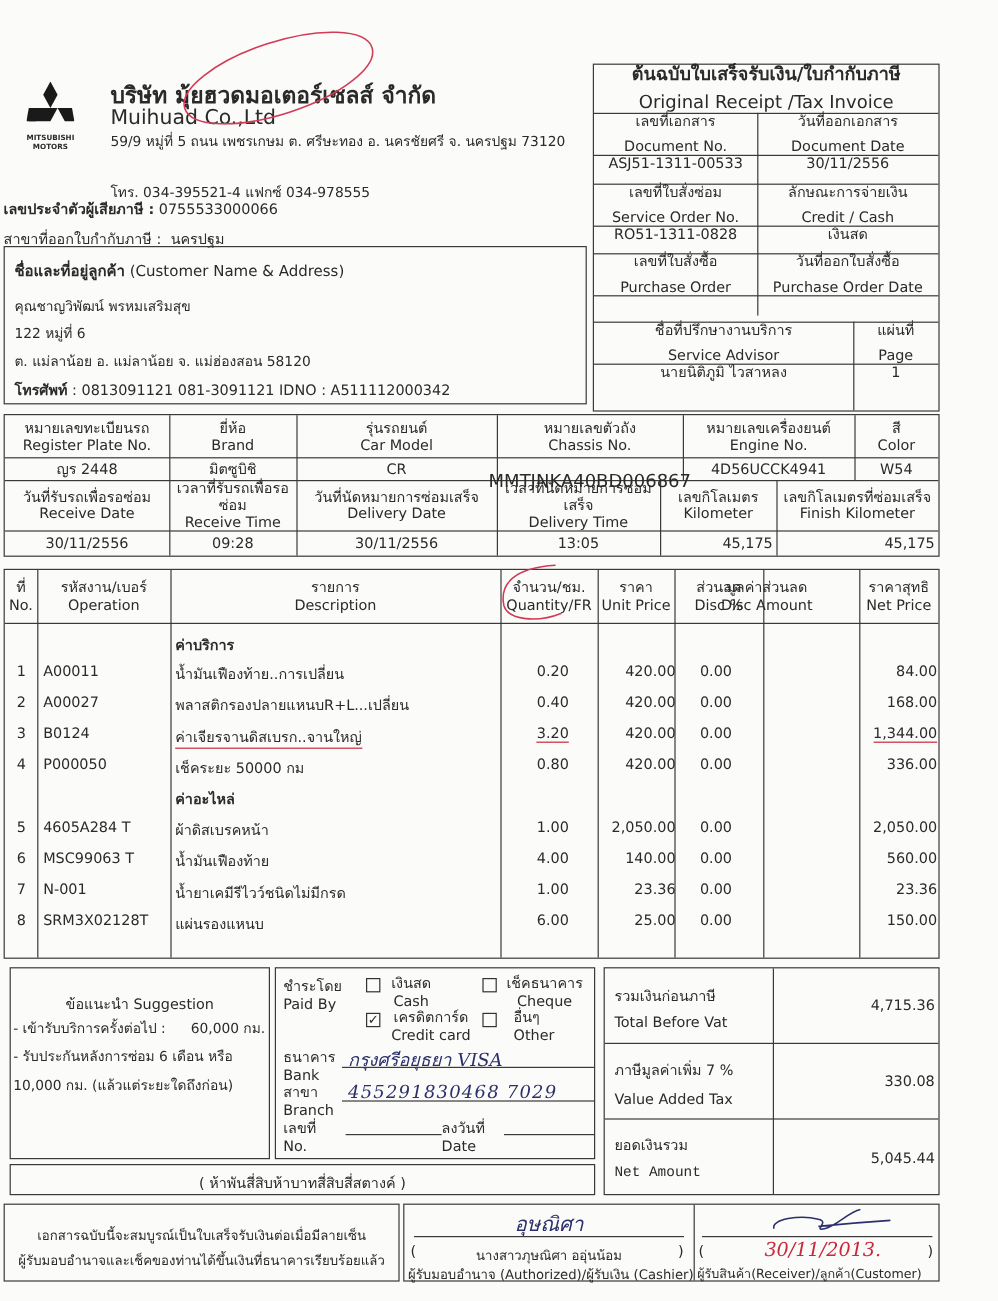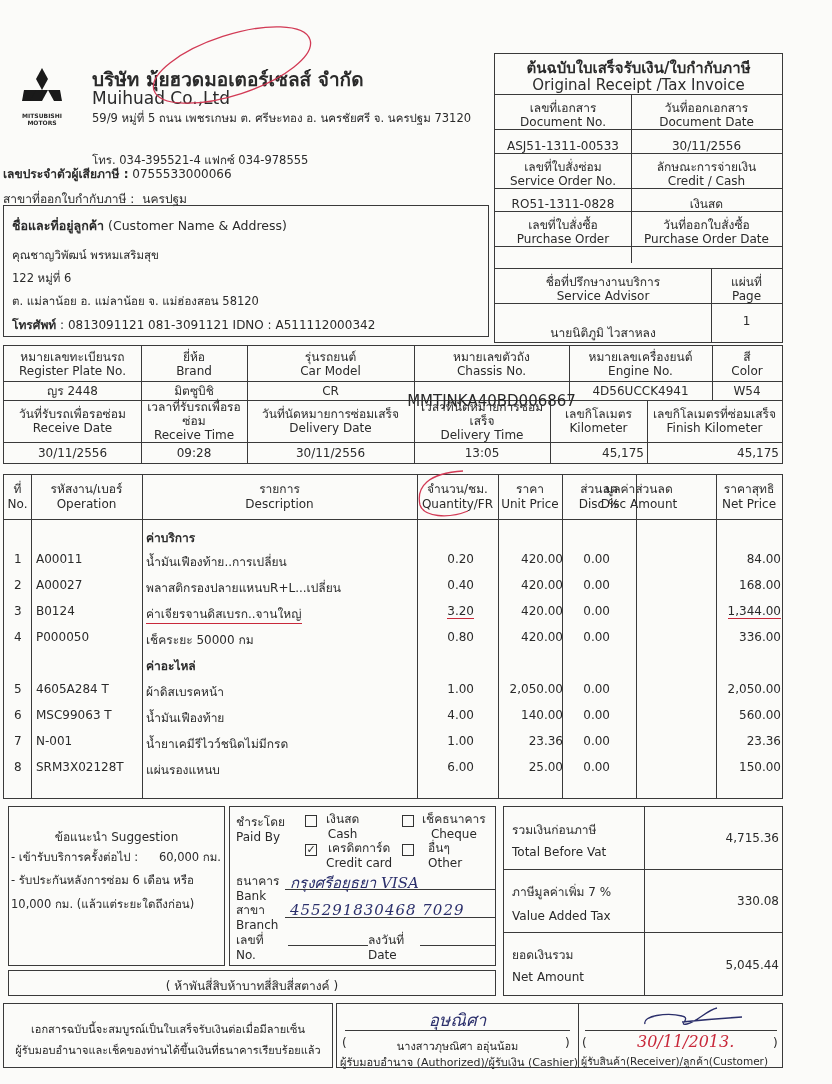--- a/index.html
+++ b/index.html
@@ -18,21 +18,21 @@
   .logo { left: 22px; top: 68px; width: 40px; height: 60px; }
   .company-th { left: 92px; top: 64px; font-size: 19px; font-weight: bold; }
   .company-en { left: 92px; top: 88px; font-size: 17px; }
   .company-addr { left: 92px; top: 109px; font-size: 11.5px; }
   .company-tel { left: 92px; top: 151px; font-size: 11.5px; }
   .taxid { left: 3px; top: 164px; font-size: 12px; }
   .branch { left: 3px; top: 189px; font-size: 12px; }
 
   
   .docbox { left: 494px; top: 53px; width: 289px; height: 290px; }
-  .docbox .cell { position: absolute; display: flex; flex-direction: column; justify-content: flex-end; align-items: center; text-align: center; line-height: 14px; font-size: 12px; }
+  .docbox .cell { position: absolute; display: flex; flex-direction: column; justify-content: space-between; align-items: center; text-align: center; line-height: 14px; font-size: 12px; }
 
   
   .custbox { left: 3px; top: 205px; width: 486px; height: 132px; }
   .cust-line { position: absolute; left: 8px; font-size: 11.5px; }
 
   
   .vehbox { left: 3px; top: 345px; width: 780px; height: 119px; }
   .vehbox .cell { position: absolute; display: flex; flex-direction: column; justify-content: center; align-items: center; text-align: center; line-height: 14px; font-size: 12px; }
 
   
@@ -444,21 +444,21 @@
   <div class="abs" style="left:8px;top:12px;line-height:22px;">
       <div>รวมเงินก่อนภาษี</div>
       <div>Total Before Vat</div>
     </div>
   <div class="abs r" style="right:3px;top:24px;margin-left:13px;">4,715.36</div>
   <div class="abs" style="left:8px;top:73px;line-height:24px;">
       <div>ภาษีมูลค่าเพิ่ม  7  %</div>
       <div>Value Added Tax</div>
     </div>
   <div class="abs r" style="right:3px;top:87px;">330.08</div>
-  <div class="abs" style="left:8px;top:137px;line-height:22px;">
+  <div class="abs" style="left:8px;top:137px;line-height:22px;font-family:Liberation Mono, monospace;">
       <div>ยอดเงินรวม</div>
       <div>Net Amount</div>
     </div>
   <div class="abs r" style="right:3px;top:151px;">5,045.44</div>
 </div>
 
 <div class="box notebox">
   <div class="abs c" style="left:0;top:16px;width:328px;font-size:11px;">เอกสารฉบับนี้จะสมบูรณ์เป็นใบเสร็จรับเงินต่อเมื่อมีลายเซ็น</div>
   <div class="abs c" style="left:0;top:37px;width:328px;font-size:11px;">ผู้รับมอบอำนาจและเช็คของท่านได้ขึ้นเงินที่ธนาคารเรียบร้อยแล้ว</div>
 </div>

